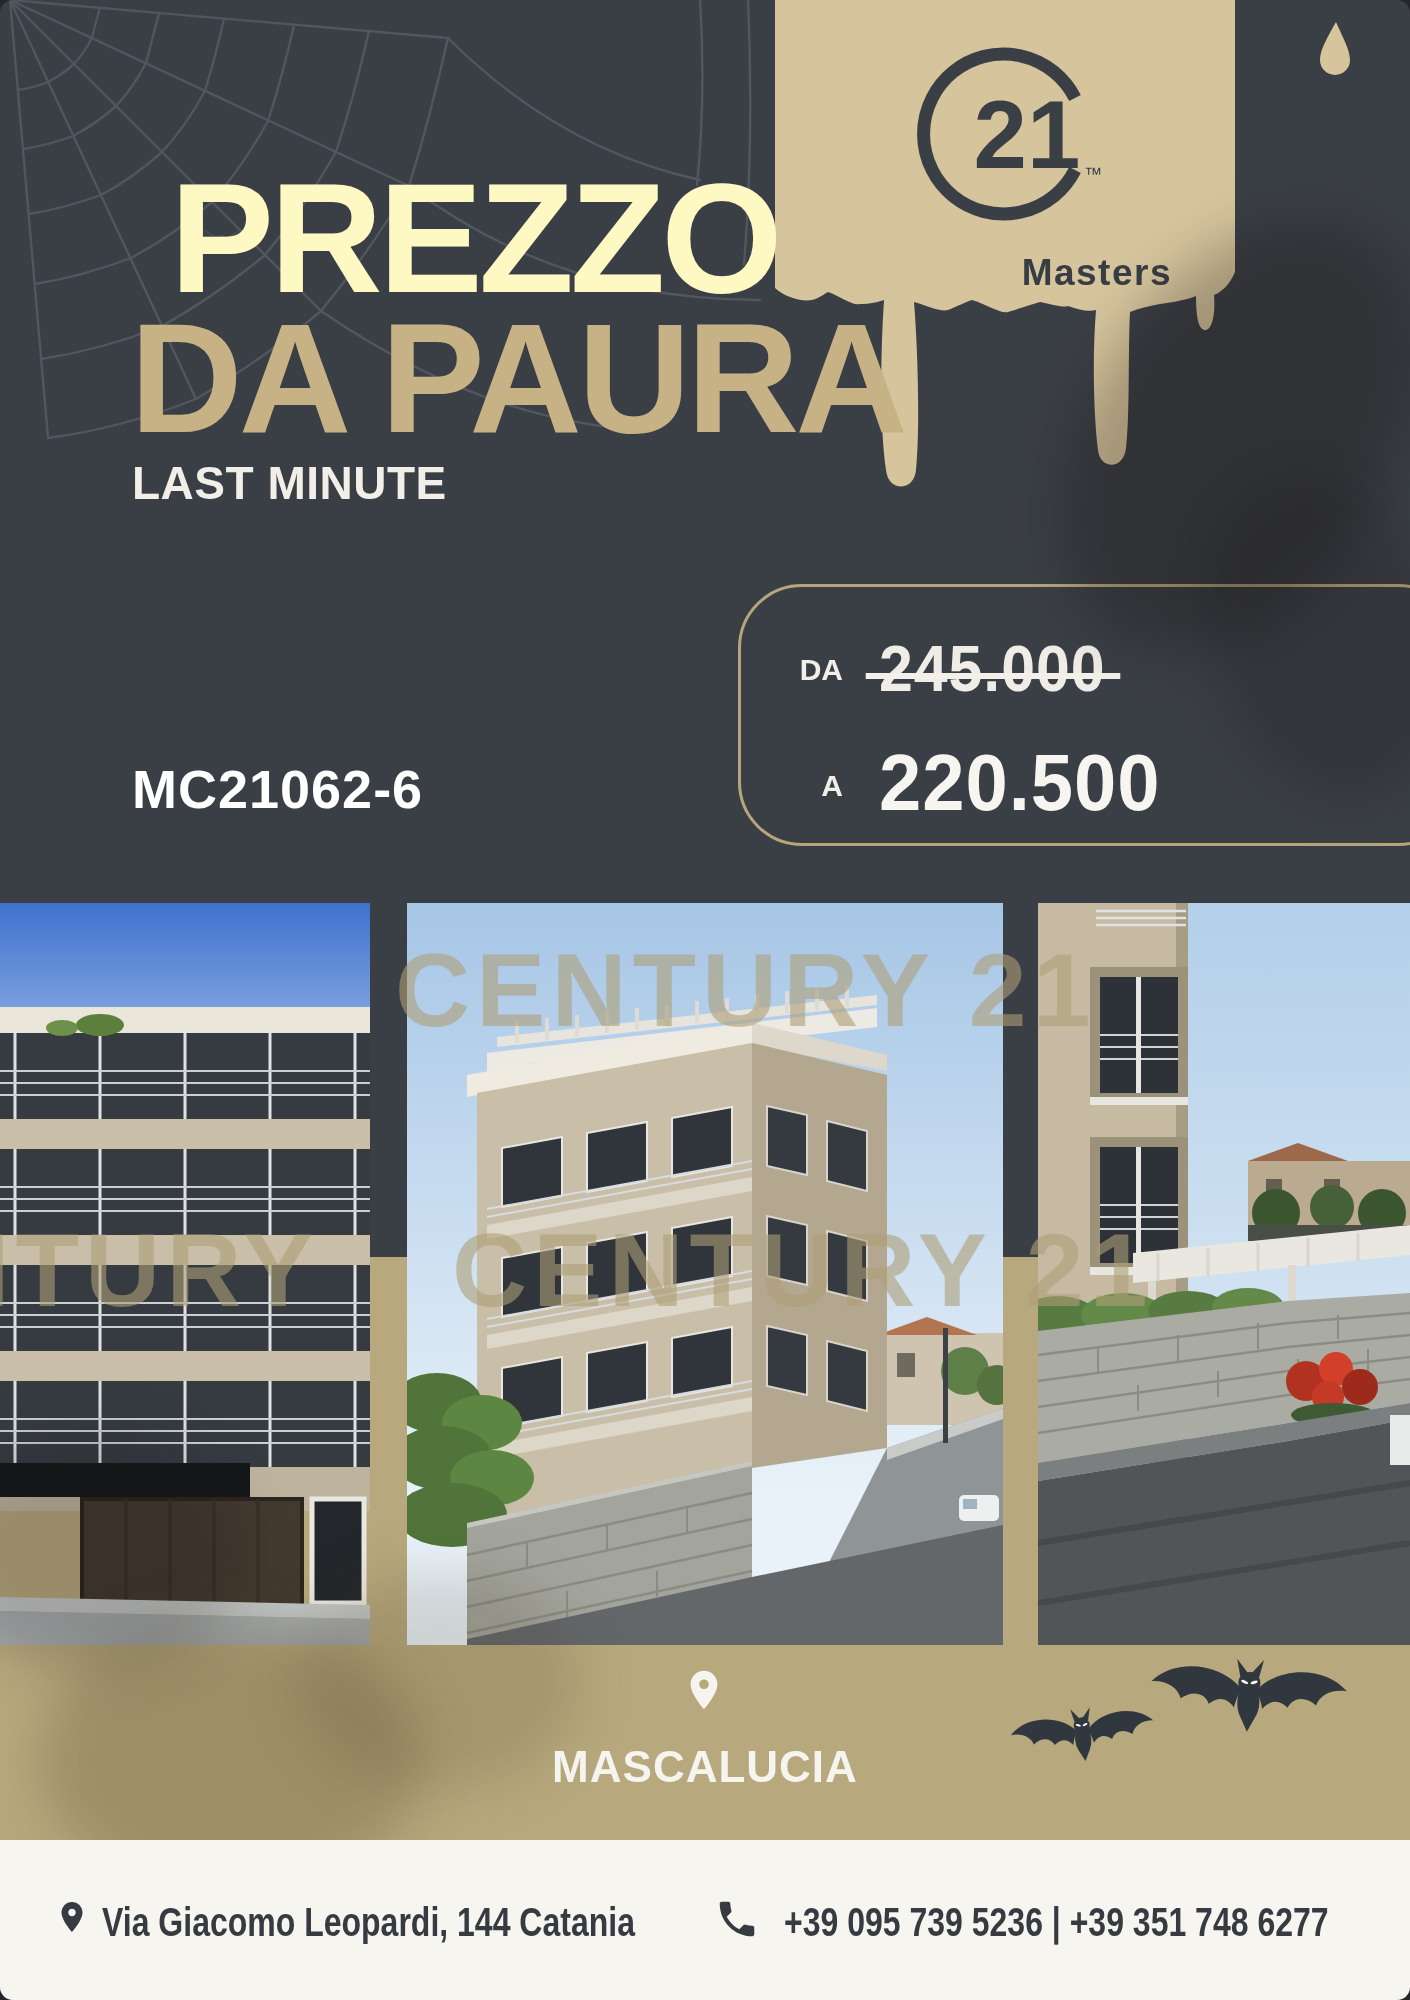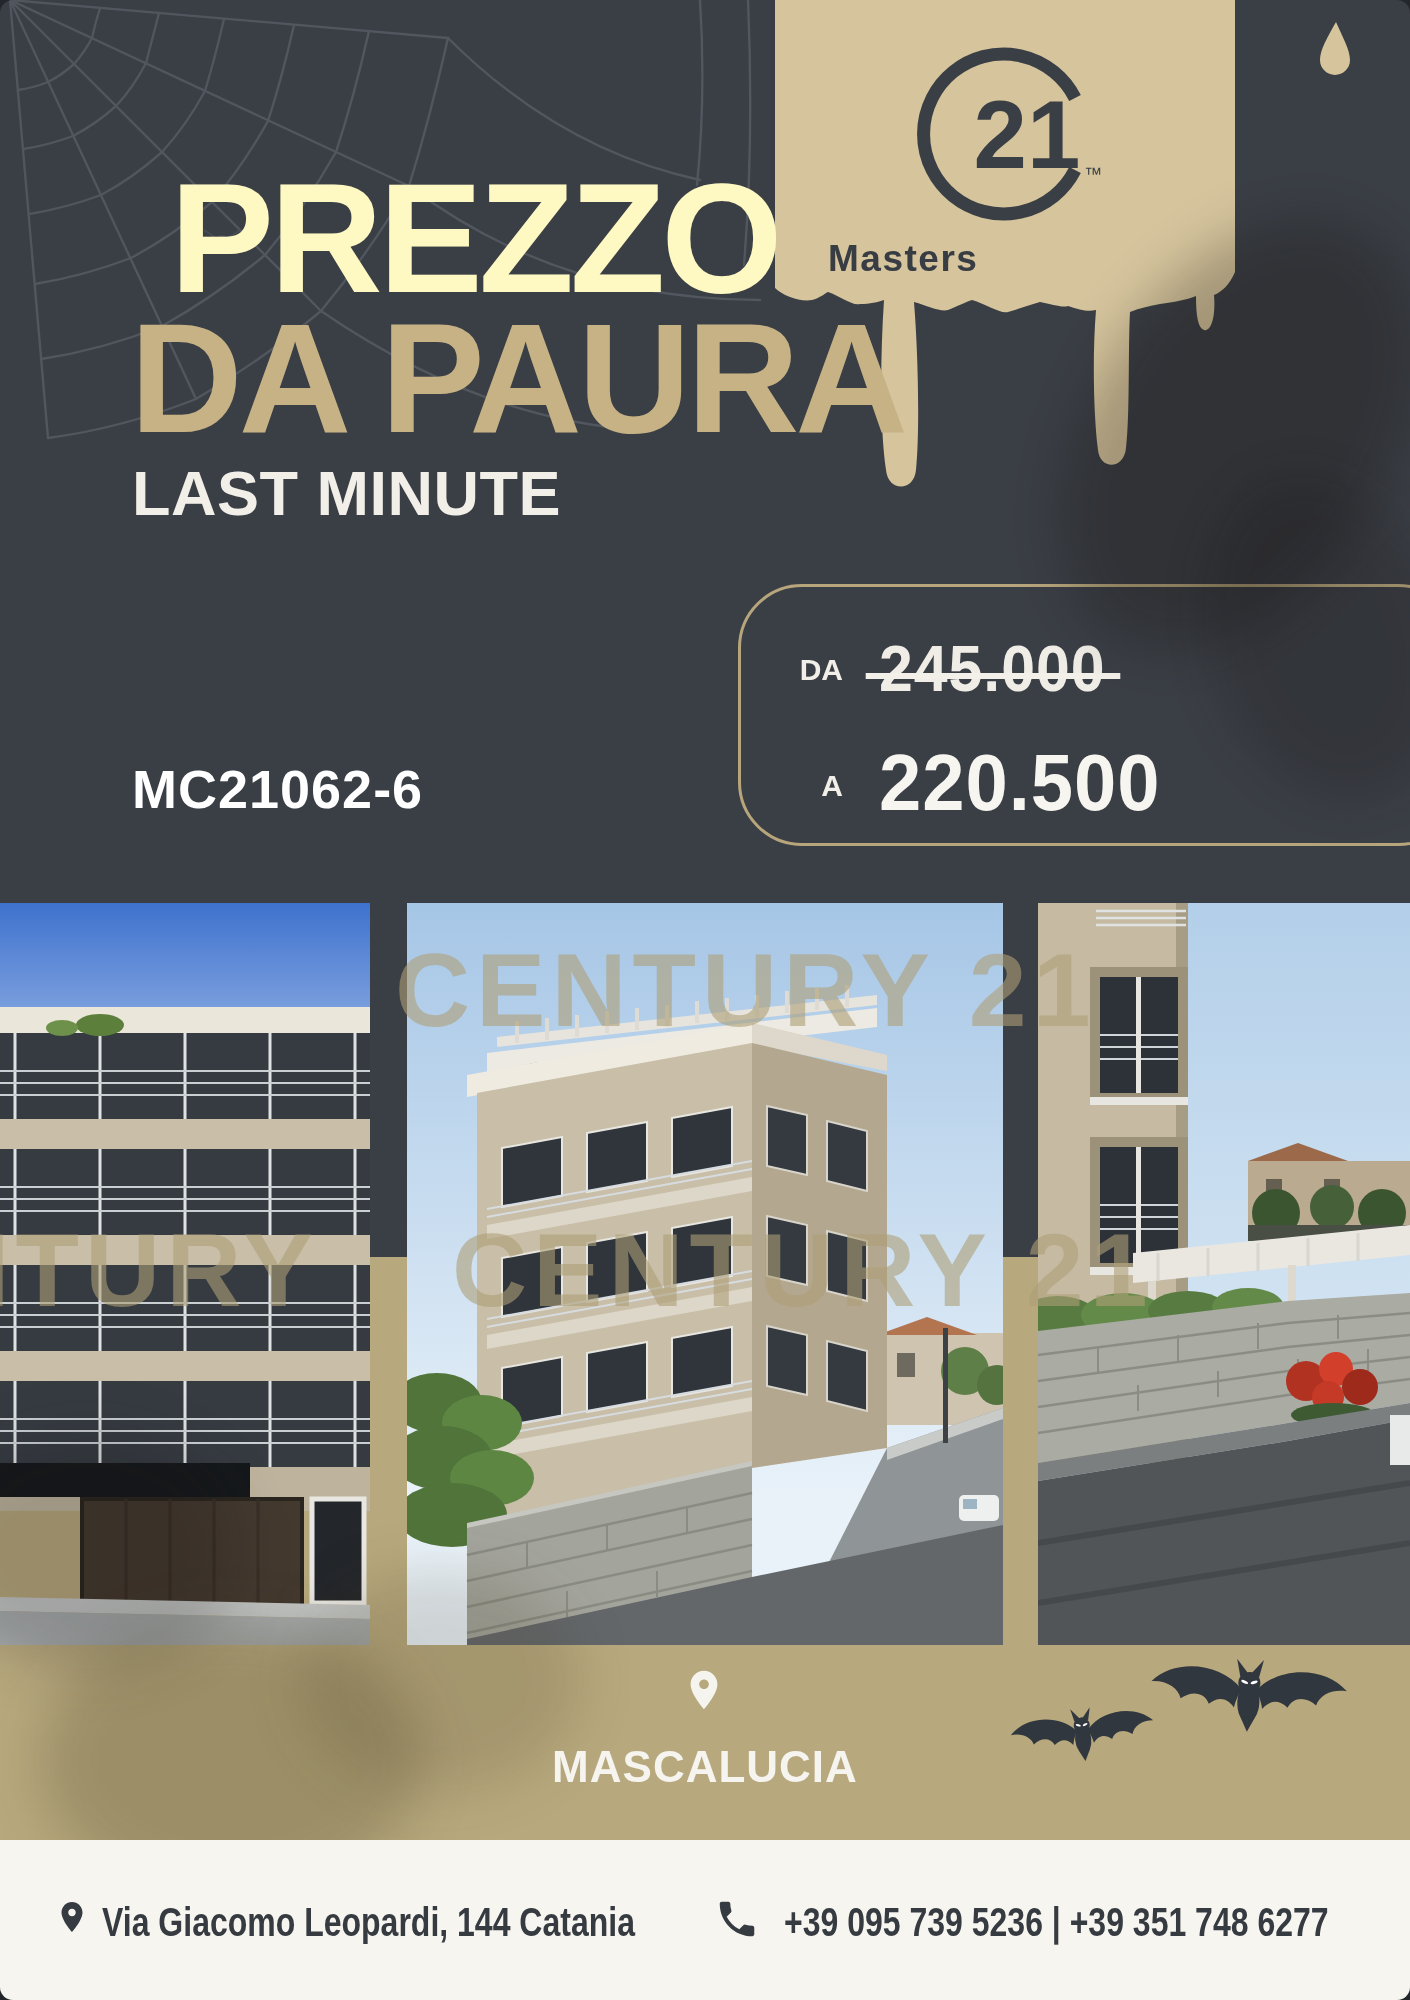--- a/index.html
+++ b/index.html
@@ -13,28 +13,28 @@
   .drip-svg{position:absolute;left:0;top:0;pointer-events:none;}
   .shadow{position:absolute;pointer-events:none;filter:blur(26px);border-radius:50%;}
   .sh-a{left:1090px;top:200px;width:300px;height:470px;background:rgba(18,16,13,.26);transform:rotate(32deg);}
   .sh-b{left:1210px;top:470px;width:230px;height:330px;background:rgba(18,16,13,.20);transform:rotate(-18deg);}
   .sh-c{left:40px;top:1620px;width:380px;height:280px;background:rgba(66,54,28,.22);}
   .sh-d{left:300px;top:1570px;width:280px;height:220px;background:rgba(66,54,28,.16);}
   .sh-e{left:-60px;top:1430px;width:300px;height:240px;background:rgba(20,18,14,.18);}
   
   .logo-svg{position:absolute;left:903px;top:34px;}
   .masters{
-    position:absolute;left:828px;top:238px;width:344px;text-align:left;
+    position:absolute;left:828px;top:252px;width:344px;text-align:right;
     font-size:37px;font-weight:600;letter-spacing:1.5px;color:#383d44;
   }
   
   .hero-title{position:absolute;left:130px;top:168px;line-height:140px;font-weight:bold;letter-spacing:-4px;}
   .hero-title .l1{color:#fef9c3;font-size:156px;margin-left:40px;}
   .hero-title .l2{color:#c6b285;font-size:156px;}
-  .tagline{position:absolute;left:132px;top:458px;font-size:63px;font-weight:bold;color:#f2efe9;line-height:1.12;letter-spacing:.5px;}
+  .tagline{position:absolute;left:132px;top:458px;font-size:46px;font-weight:bold;color:#f2efe9;line-height:1.12;letter-spacing:.5px;}
   .listing-code{position:absolute;left:132px;top:758px;font-size:54px;font-weight:bold;color:#ffffff;letter-spacing:1px;}
   
   .price-card{
     position:absolute;left:738px;top:584px;width:724px;height:262px;
     border:3px solid #b7a67c;border-radius:64px;
   }
   .price-label{position:absolute;width:68px;text-align:right;font-weight:bold;color:#f2efe9;font-size:30px;line-height:1;}
   .pl-from{left:34px;top:68px;}
   .pl-to{left:34px;top:184px;}
   .price-old{

